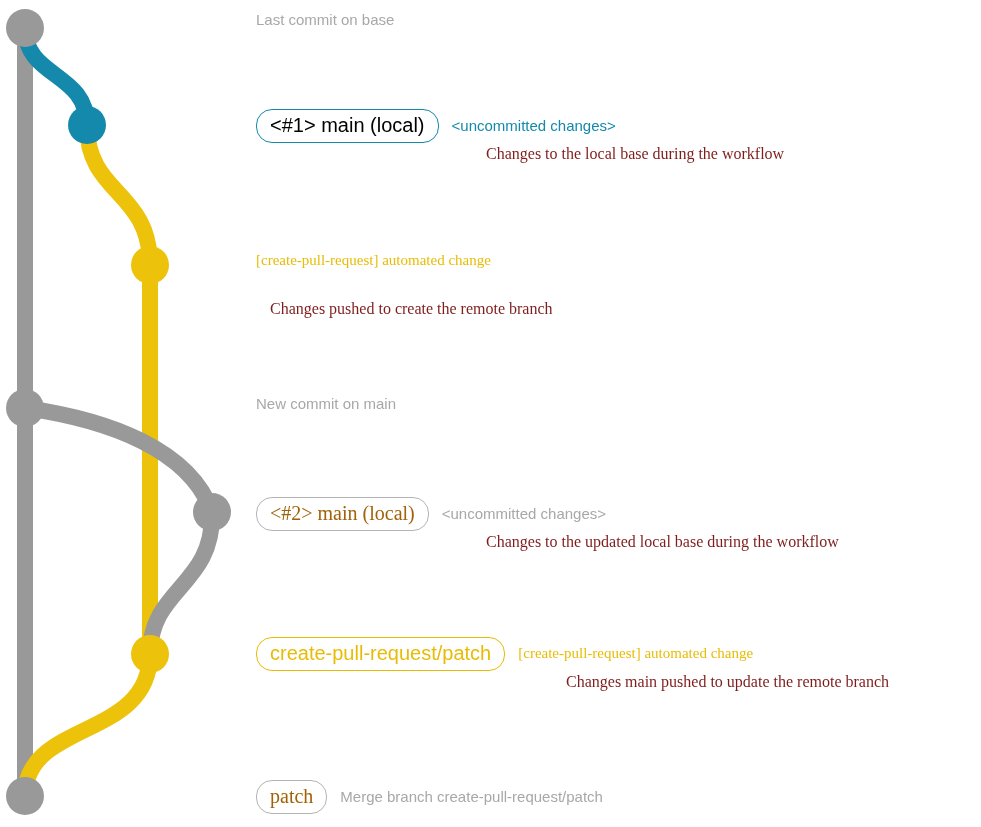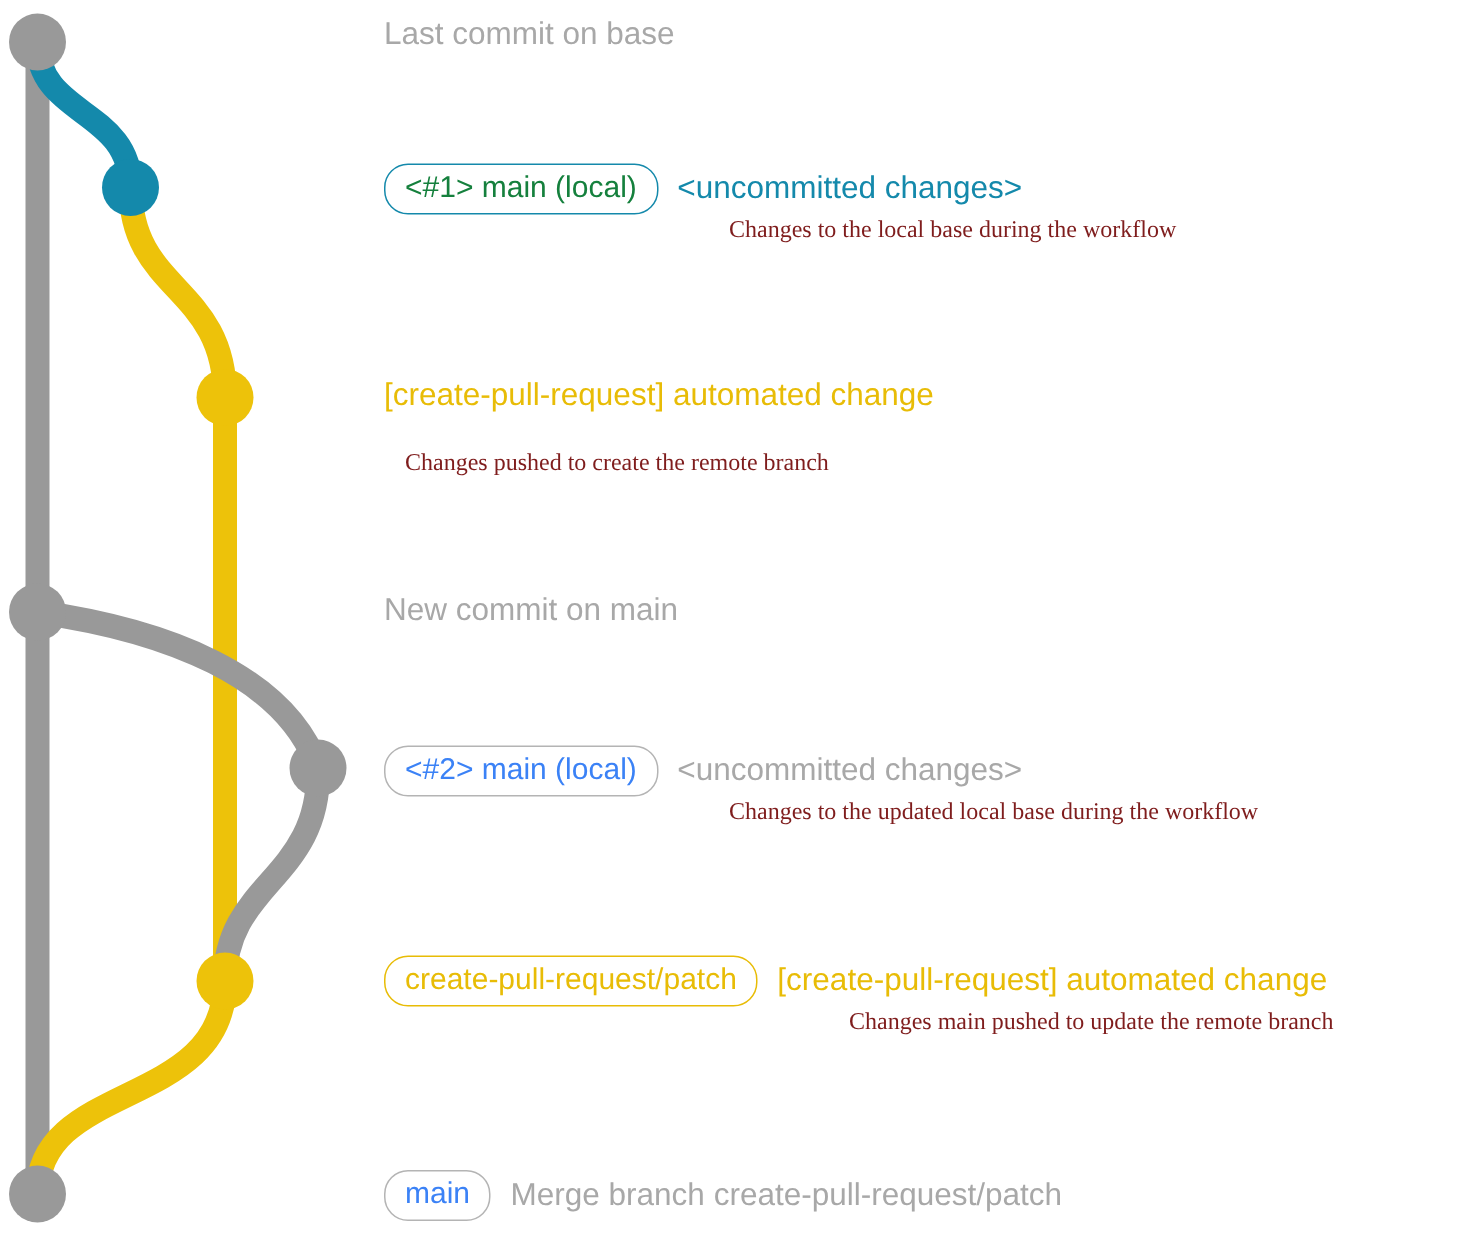--- a/index.html
+++ b/index.html
@@ -50,33 +50,33 @@
     display: inline-block;
     border: 1.6px solid #9a9a9a;
     border-radius: 16px;
     padding: 5px 13px 6px 13px;
     font-size: 20px;
     line-height: 1.05;
     color: #9a9a9a;
     background: #ffffff;
     white-space: nowrap;
   }
-  .badge.blue   { border-color: #1489ab; color: #15803d; text-align: right; }
+  .badge.blue   { border-color: #1489ab; color: #000000; text-align: right; }
   .badge.yellow { border-color: #e8bc06; color: #e8bc06; }
-  .badge.gray   { border-color: #b4b4b4; color: #3b82f6; }
+  .badge.gray   { border-color: #b4b4b4; color: #a16207; font-family: Liberation Serif, serif; }
 
   .subject {
-    font-size: 21px;
+    font-size: 15px;
     line-height: 1.05;
     white-space: nowrap;
     margin-left: 13px;
   }
   .subject.no-badge { margin-left: 0; }
   .subject.blue   { color: #1489ab; }
-  .subject.yellow { color: #e8bc06; }
+  .subject.yellow { color: #e8bc06; font-family: Liberation Serif, serif; }
   .subject.gray   { color: #a8a8a8; }
 
   .desc {
     position: absolute;
     font-family: "Liberation Serif", serif;
     font-size: 16px;
     line-height: 1.05;
     color: #7f1d1d;
     white-space: nowrap;
   }
@@ -148,18 +148,18 @@
   <div class="commit-row" style="left:256px; top:637px;justify-content:center;">
     <div class="row-head">
       <span class="badge yellow">create-pull-request/patch</span>
       <span class="subject yellow">[create-pull-request] automated change</span>
     </div>
   </div>
   <div class="desc" style="left:566px; top:674px;">Changes main pushed to update the remote branch</div>
 
   <div class="commit-row" style="left:256px; top:780px;">
     <div class="row-head">
-      <span class="badge gray">main</span>
+      <span class="badge gray">patch</span>
       <span class="subject gray">Merge branch create-pull-request/patch</span>
     </div>
   </div>
 
 </div>
 
 </body></html>

